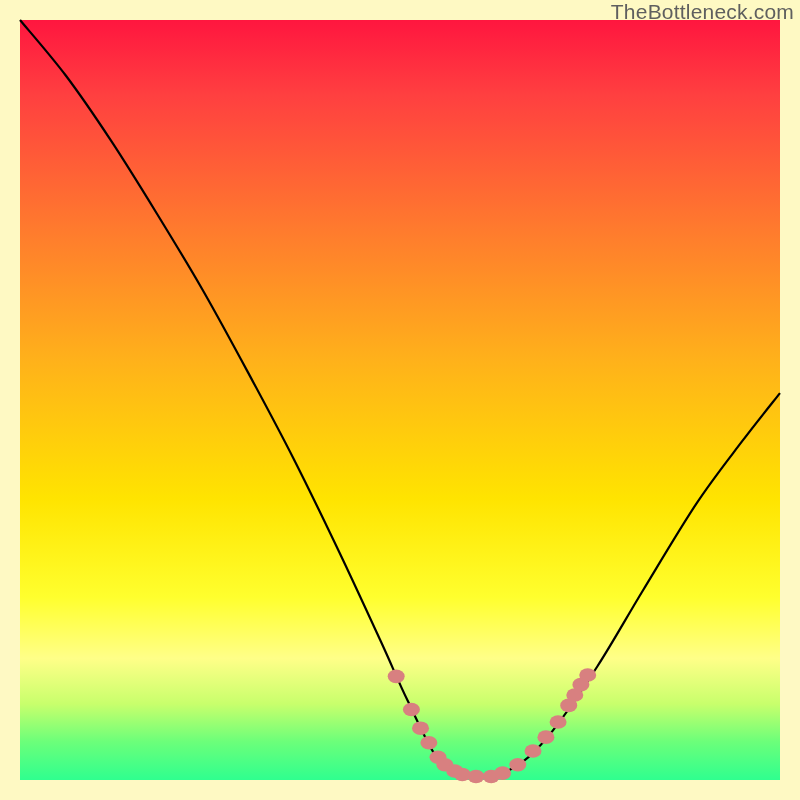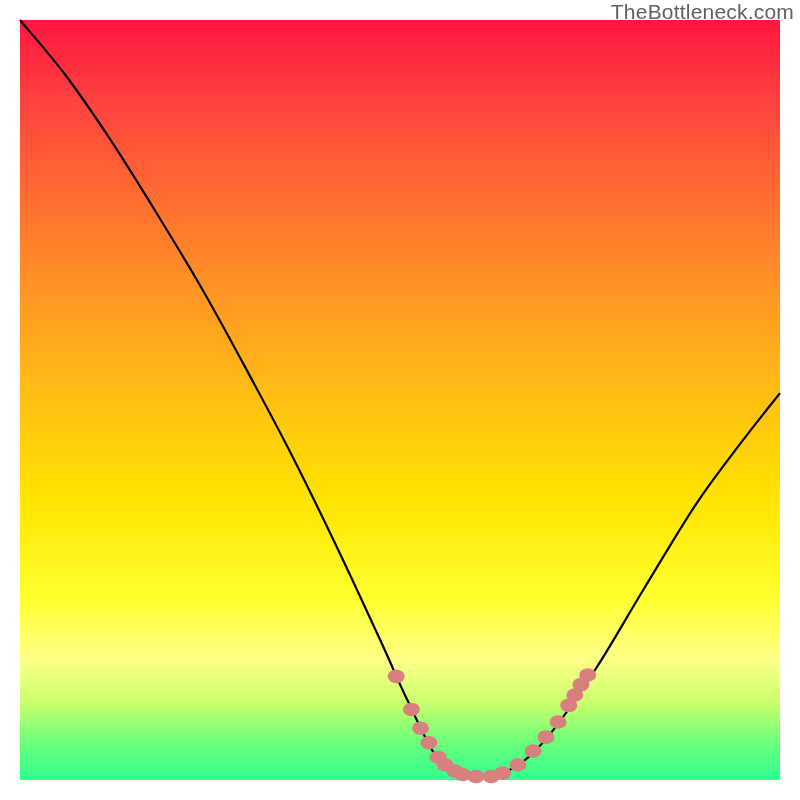--- a/index.html
+++ b/index.html
@@ -9,21 +9,21 @@
     height: 800px;
     background: #000;
     overflow: hidden;
   }
   .frame {
     position: absolute;
     left: 0;
     top: 0;
     width: 800px;
     height: 800px;
-    background: #ffffff;
+    background: #fef9c3;
   }
   .plot {
     position: absolute;
     left: 20px;
     top: 20px;
     width: 760px;
     height: 760px;
     background: linear-gradient(to bottom,
       #ff163f 0%,
       #ff4040 10%,

